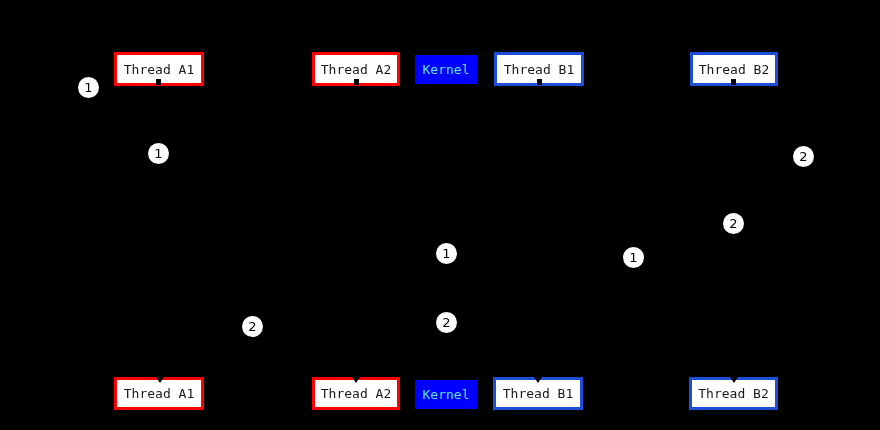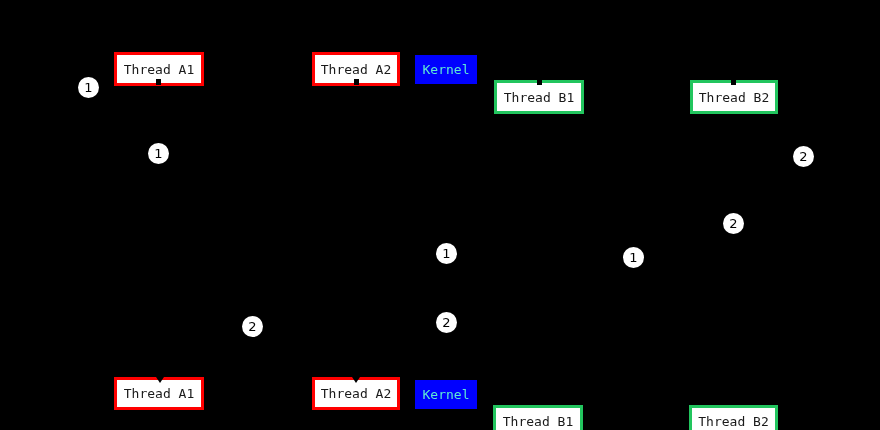--- a/index.html
+++ b/index.html
@@ -21,21 +21,21 @@
     background: #ffffff;
     display: flex;
     align-items: center;
     justify-content: center;
     font-size: 13px;
     color: #1a1a1a;
     white-space: nowrap;
     z-index: 1;
   }
   .node.red   { border: 3px solid #ff0000; }
-  .node.blue  { border: 3px solid #22c55e; margin-top: 28px; }
+  .node.blue  { border: 3px solid #1d4ed8; }
   .node.kernel {
     background: #0000ff;
     border: none;
     color: #5eead4;
   }
   
   .stub {
     position: absolute;
     background: #000000;
     z-index: 3;

